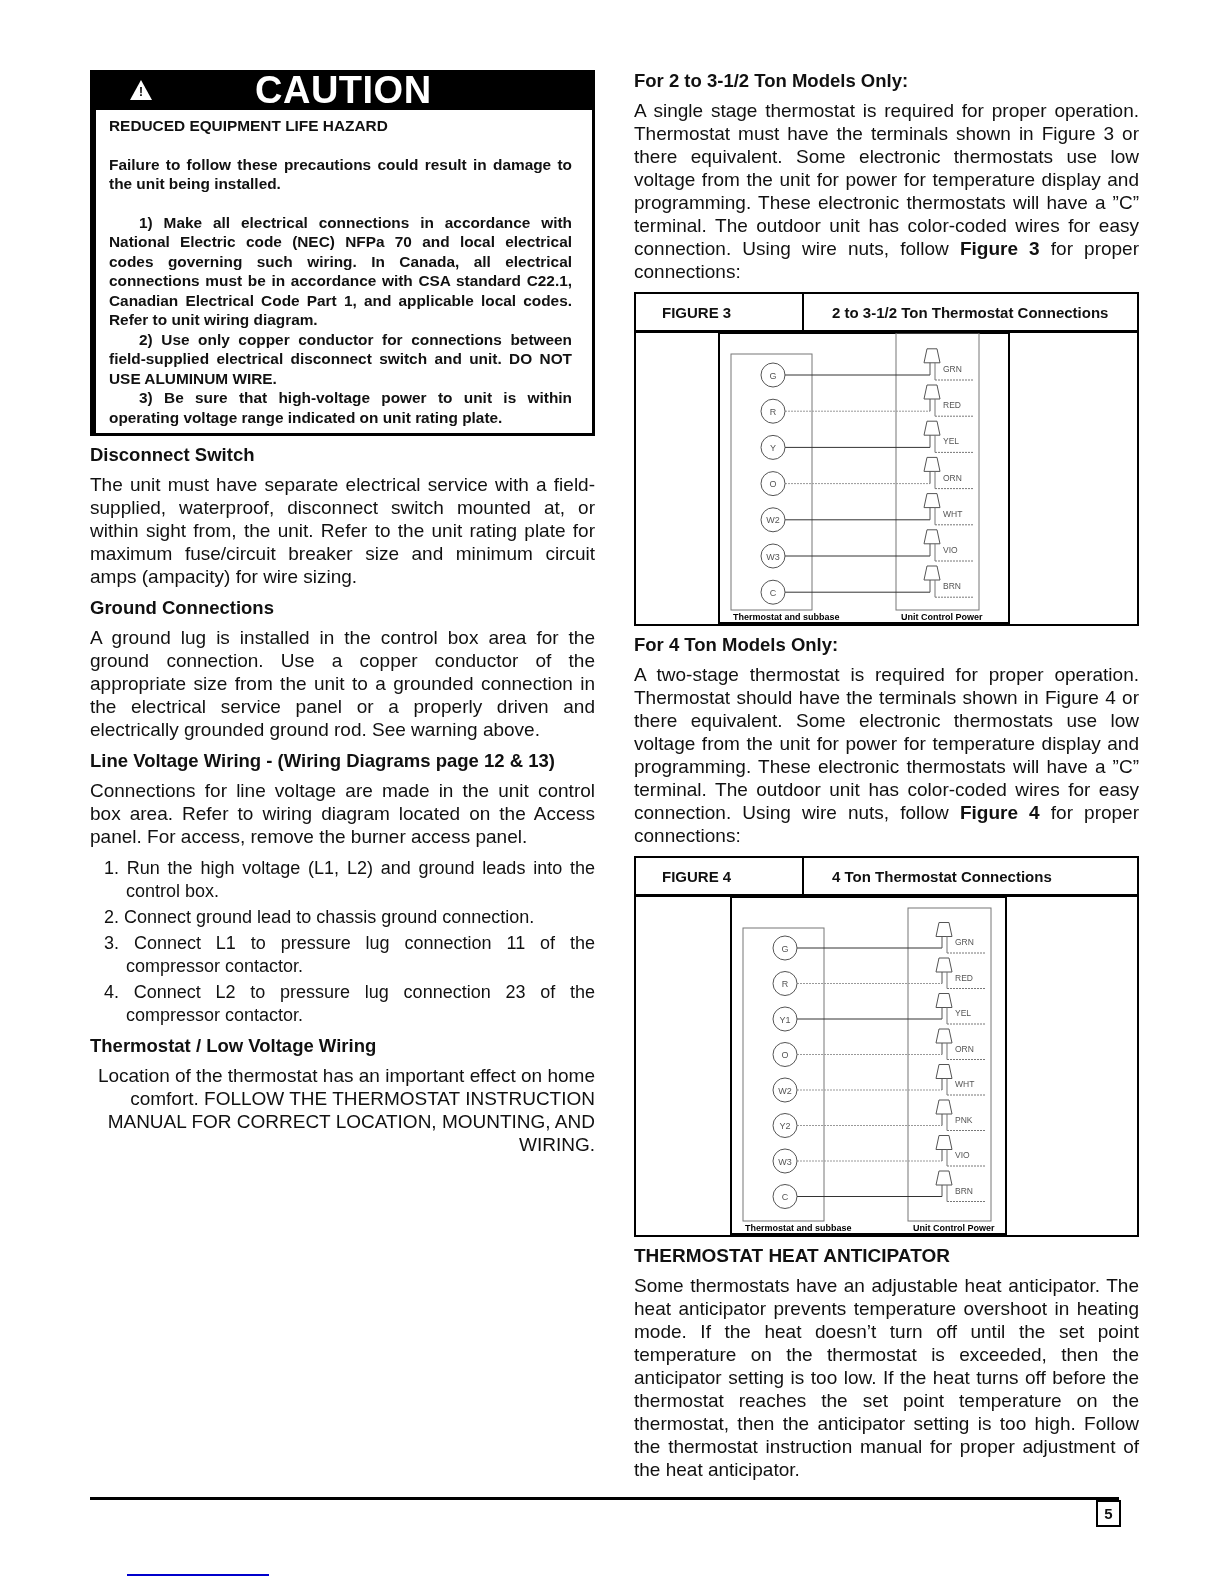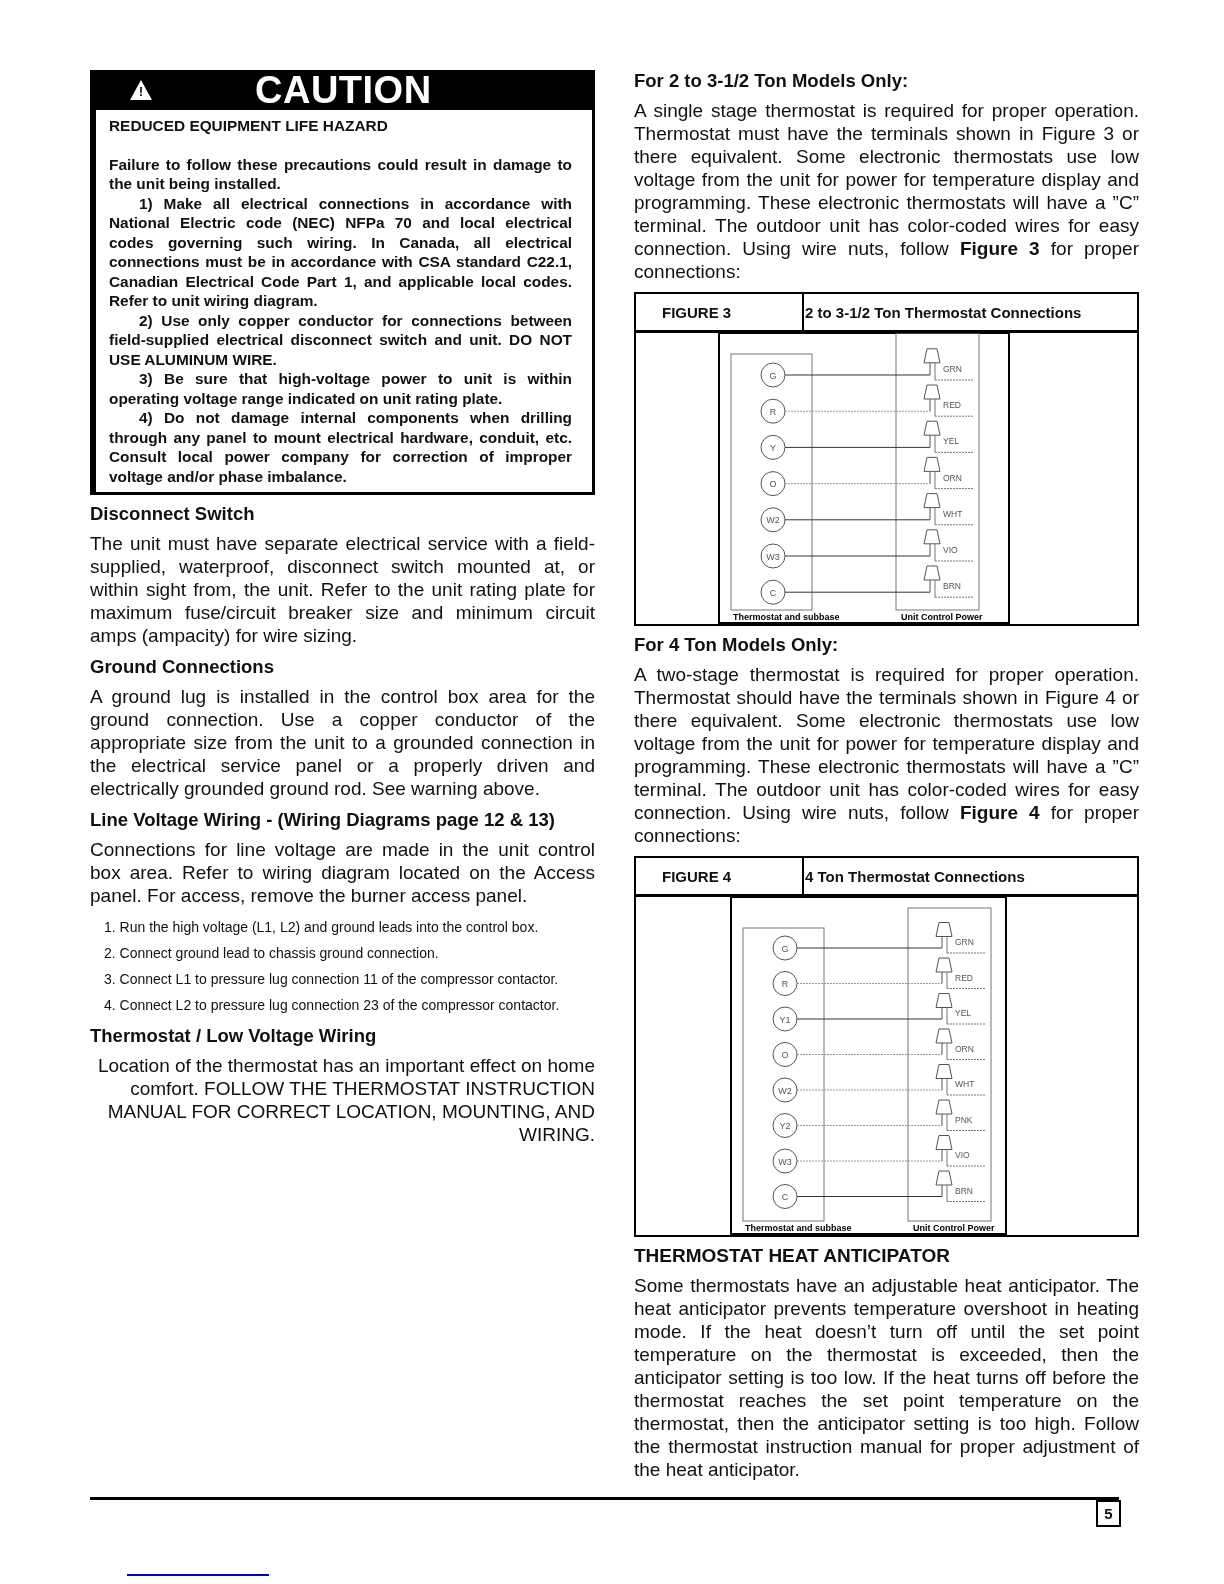--- a/index.html
+++ b/index.html
@@ -8,31 +8,31 @@
   #left { left:90px; width:505px; }
   #right { left:634px; width:505px; }
   .caution { border:3px solid #000; border-top:none; border-left:6px solid #000; padding:0 0 6px 0; }
   .caution-bar { background:#000; color:#fff; height:40px; display:flex; align-items:center; position:relative; margin-left:-6px; }
   .caution-bar .tri { position:absolute; left:40px; top:10px; width:0; height:0; border-left:11px solid transparent; border-right:11px solid transparent; border-bottom:20px solid #fff; }
   .caution-bar .tri span { position:absolute; left:-2px; top:5px; color:#000; font-weight:bold; font-size:12px; }
   .caution-bar .ttl { position:absolute; left:165px; top:0; font-size:38px; font-weight:bold; line-height:40px; letter-spacing:0.5px; }
   .caution-body { padding:6px 20px 0 13px; font-weight:bold; font-size:15.4px; line-height:19.5px; text-align:justify; }
   .caution-body p { margin:0; }
   .caution-body .head { margin-bottom:19px; }
-  .caution-body .fail { }
+  .caution-body .fail { margin-bottom:19px; }
   .caution-body .ind { text-indent:30px; }
   h3 { font-size:18.5px; font-weight:bold; margin:8px 0 7px 0; line-height:22px; }
   h3.caps { font-size:19px; }
   p.body { font-size:19px; line-height:23px; margin:0 0 9px 0; text-align:justify; }
-  ol.steps { margin:0 0 2px 0; padding:0; list-style:none; font-size:14px; line-height:23px; }
+  ol.steps { margin:0 0 2px 0; padding:0; list-style:none; font-size:18px; line-height:23px; }
   ol.steps li { padding-left:36px; text-indent:-22px; margin-bottom:3px; text-align:justify; }
   .fig { border:2px solid #000; position:relative; margin:8px 0 6px 0; }
   .fig-head { display:flex; border-bottom:3px solid #000; height:36px; }
   .fig-label { width:140px; border-right:2px solid #000; display:flex; align-items:center; padding-left:26px; font-weight:bold; font-size:15px; }
-  .fig-title { display:flex; align-items:center; padding-left:1px; font-weight:bold; font-size:15px; }
+  .fig-title { display:flex; align-items:center; padding-left:28px; font-weight:bold; font-size:15px; }
   .fig-body { position:relative; }
   .fig-body svg { display:block; }
   .pagerule { position:absolute; left:90px; top:1497px; width:1029px; height:3px; background:#000; }
   .pagenum { position:absolute; left:1096px; top:1500px; width:21px; height:23px; border:2px solid #000; font-weight:bold; font-size:15px; display:flex; align-items:center; justify-content:center; }
   .bluebar { position:absolute; left:127px; top:1574px; width:142px; height:2px; background:#0000cc; }
   b.inl { font-weight:bold; }
 </style>
 </head>
 <body>
 
@@ -43,21 +43,20 @@
           <span>!</span>
         </div>
       <div class="ttl">CAUTION</div>
     </div>
     <div class="caution-body">
       <p class="head">REDUCED EQUIPMENT LIFE HAZARD</p>
       <p class="fail">Failure to follow these precautions could result in damage to the unit being installed.</p>
       <p class="ind">1) Make all electrical connections in accordance with National Electric code (NEC) NFPa 70 and local electrical codes governing such wiring.  In Canada, all electrical connections must be in accordance with CSA standard C22.1, Canadian Electrical Code Part 1, and applicable local codes.  Refer to unit wiring diagram.</p>
       <p class="ind">2) Use only copper conductor for connections between field-supplied electrical disconnect switch and unit.  DO NOT USE ALUMINUM WIRE.</p>
       <p class="ind">3) Be sure that high-voltage power to unit is within operating voltage range indicated on unit rating plate.</p>
-      <p class="ind">4) Do not damage internal components when drilling through any panel to mount electrical hardware, conduit, etc.   Consult local power company for correction of improper voltage and/or phase imbalance.</p>
     </div>
   </div>
 
   <h3>Disconnect Switch</h3>
   <p class="body">The unit must have separate electrical service with a field-supplied, waterproof, disconnect switch mounted at, or within sight from, the unit.  Refer to the unit rating plate for maximum fuse/circuit breaker size and minimum circuit amps (ampacity) for wire sizing.</p>
 
   <h3>Ground Connections</h3>
   <p class="body">A ground lug is installed in the control box area for the ground connection. Use a copper conductor of the appropriate size from the unit to a grounded connection in the electrical service panel or a properly driven and electrically grounded ground rod. See warning above.</p>
 
   <h3>Line Voltage Wiring - (Wiring Diagrams page 12 &amp; 13)</h3>

